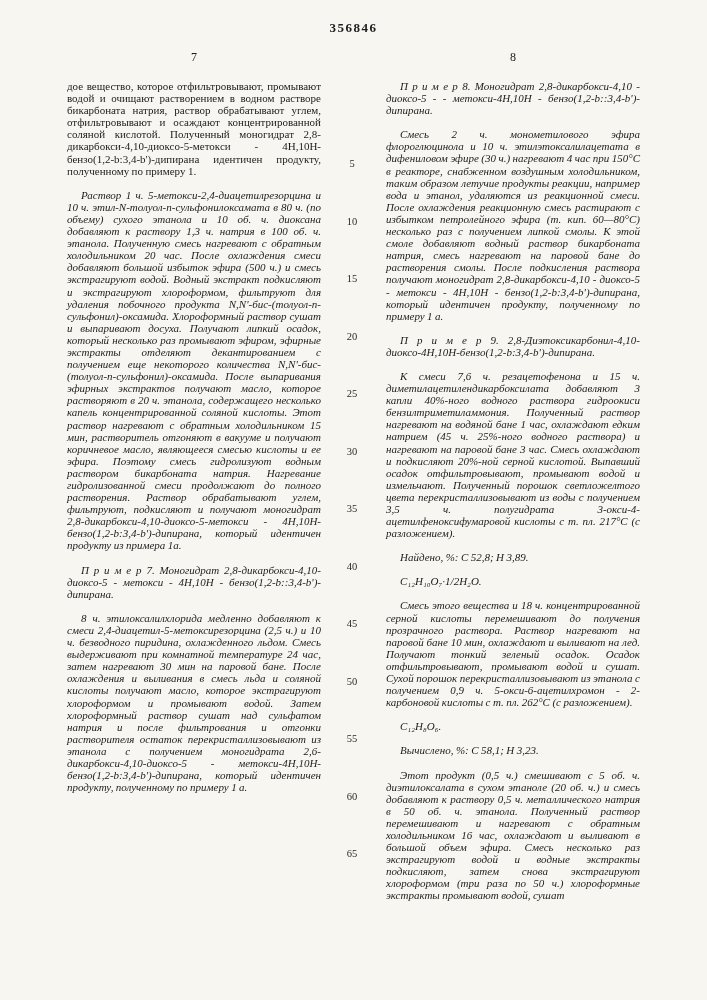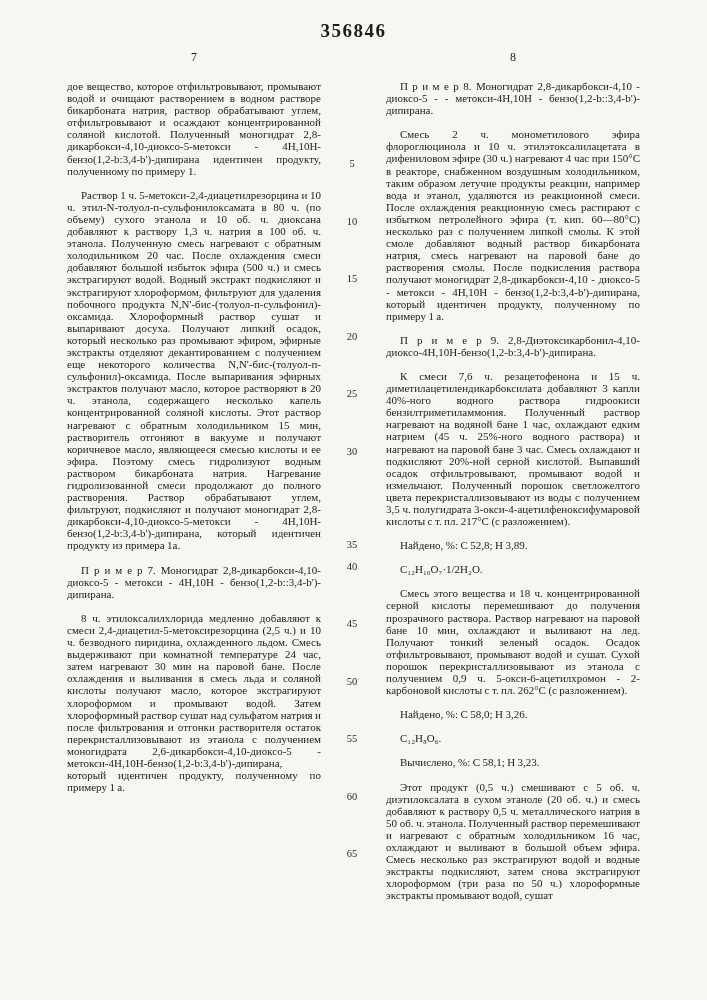--- a/index.html
+++ b/index.html
@@ -7,36 +7,36 @@
     width:707px;height:1000px;overflow:hidden;
     background:#eceae4;
     font-family:"Liberation Serif","DejaVu Serif",serif;
   }
   .page{
     position:relative;width:707px;height:1000px;
     background:#f7f6f1;color:#1c1c1c;
   }
   .patent-number{
     position:absolute;top:20px;left:0;width:100%;
-    text-align:center;font-weight:bold;font-size:19px;letter-spacing:1.5px;
+    text-align:center;font-weight:bold;font-size:13px;letter-spacing:1.5px;
   }
   .page-num{
     position:absolute;top:50px;font-size:12px;text-align:center;width:278px;
   }
   .page-num.left{left:55px;}
   .page-num.right{left:374px;}
   .col{
     position:absolute;top:68px;width:278px;
     font-size:11px;line-height:12.1px;text-align:justify;
     hyphens:auto;-webkit-hyphens:auto;word-spacing:-0.3px;
   }
   .col.left{left:55px;}
   .col.right{left:374px;}
   .para{margin:12px;}
-  .para.indent{text-indent:14px;}
+  .para.indent{text-indent:14px;font-style:italic;}
   .para.space-before{margin-top:5px;}
   .line-number{
     position:absolute;left:339px;width:26px;text-align:center;
     font-size:10.5px;color:#2a2a2a;
   }
 </style>
 </head>
 <body>
 
 <div class="page">
@@ -50,33 +50,32 @@
       <p class="para indent">8 ч. этилоксалилхлорида медленно добавляют к смеси 2,4-диацетил-5-метоксирезорцина (2,5 ч.) и 10 ч. безводного пиридина, охлажденного льдом. Смесь выдерживают при комнатной температуре 24 час, затем нагревают 30 мин на паровой бане. После охлаждения и выливания в смесь льда и соляной кислоты получают масло, которое экстрагируют хлороформом и промывают водой. Затем хлороформный раствор сушат над сульфатом натрия и после фильтрования и отгонки растворителя остаток перекристаллизовывают из этанола с получением моногидрата 2,6-дикарбокси-4,10-диоксо-5 - метокси-4Н,10Н-бензо(1,2-b:3,4-b')-дипирана, который идентичен продукту, полученному по примеру 1 а.</p>
     </div>
   <div class="col right" id="right-col">
       <p class="para indent">П р и м е р  8.  Моногидрат 2,8-дикарбокси-4,10 - диоксо-5 -  - метокси-4Н,10Н - бензо(1,2-b::3,4-b')-дипирана.</p>
       <p class="para indent">Смесь 2 ч. монометилового эфира флороглюцинола и 10 ч. этилэтоксалилацетата в дифениловом эфире (30 ч.) нагревают 4 час при 150°С в реакторе, снабженном воздушным холодильником, таким образом летучие продукты реакции, например вода и этанол, удаляются из реакционной смеси. После охлаждения реакционную смесь растирают с избытком петролейного эфира (т. кип. 60—80°С) несколько раз с получением липкой смолы. К этой смоле добавляют водный раствор бикарбоната натрия, смесь нагревают на паровой бане до растворения смолы. После подкисления раствора получают моногидрат 2,8-дикарбокси-4,10 - диоксо-5 - метокси - 4Н,10Н - бензо(1,2-b:3,4-b')-дипирана, который идентичен продукту, полученному по примеру 1 а.</p>
       <p class="para indent space-before">П р и м е р  9.  2,8-Диэтоксикарбонил-4,10-диоксо-4Н,10Н-бензо(1,2-b:3,4-b')-дипирана.</p>
       <p class="para indent">К смеси 7,6 ч. резацетофенона и 15 ч. диметилацетилендикарбоксилата добавляют 3 капли 40%-ного водного раствора гидроокиси бензилтриметиламмония. Полученный раствор нагревают на водяной бане 1 час, охлаждают едким натрием (45 ч. 25%-ного водного раствора) и нагревают на паровой бане 3 час. Смесь охлаждают и подкисляют 20%-ной серной кислотой. Выпавший осадок отфильтровывают, промывают водой и измельчают. Полученный порошок светложелтого цвета перекристаллизовывают из воды с получением 3,5 ч. полугидрата 3-окси-4-ацетилфеноксифумаровой кислоты с т. пл. 217°С (с разложением).</p>
       <p class="para indent">Найдено, %: С 52,8; Н 3,89.</p>
       <p class="para indent">C₁₂H₁₀O₇·1/2H₂O.</p>
       <p class="para indent">Смесь этого вещества и 18 ч. концентрированной серной кислоты перемешивают до получения прозрачного раствора. Раствор нагревают на паровой бане 10 мин, охлаждают и выливают на лед. Получают тонкий зеленый осадок. Осадок отфильтровывают, промывают водой и сушат. Сухой порошок перекристаллизовывают из этанола с получением 0,9 ч. 5-окси-6-ацетилхромон - 2-карбоновой кислоты с т. пл. 262°С (с разложением).</p>
-      <p class="para indent">Найдено, %: С 58,0; Н 3,26.</p>
       <p class="para indent">C₁₂H₈O₆.</p>
       <p class="para indent">Вычислено, %: С 58,1; Н 3,23.</p>
       <p class="para indent">Этот продукт (0,5 ч.) смешивают с 5 об. ч. диэтилоксалата в сухом этаноле (20 об. ч.) и смесь добавляют к раствору 0,5 ч. металлического натрия в 50 об. ч. этанола. Полученный раствор перемешивают и нагревают с обратным холодильником 16 час, охлаждают и выливают в большой объем эфира. Смесь несколько раз экстрагируют водой и водные экстракты подкисляют, затем снова экстрагируют хлороформом (три раза по 50 ч.) хлороформные экстракты промывают водой, сушат</p>
     </div>
   <div id="line-numbers">
       <span class="line-number" style="top: 158px;">5</span>
       <span class="line-number" style="top: 215.5px;">10</span>
       <span class="line-number" style="top: 273px;">15</span>
       <span class="line-number" style="top: 330.5px;">20</span>
       <span class="line-number" style="top: 388px;">25</span>
       <span class="line-number" style="top: 445.5px;">30</span>
-      <span class="line-number" style="top: 503px; margin-top: 36px;">35</span>
+      <span class="line-number" style="top: 503px;">35</span>
       <span class="line-number" style="top: 560.5px;">40</span>
       <span class="line-number" style="top: 618px;">45</span>
       <span class="line-number" style="top: 675.5px;">50</span>
       <span class="line-number" style="top: 733px;">55</span>
       <span class="line-number" style="top: 790.5px;">60</span>
       <span class="line-number" style="top: 848px;">65</span>
     </div>
 </div>
 
 </body></html>

